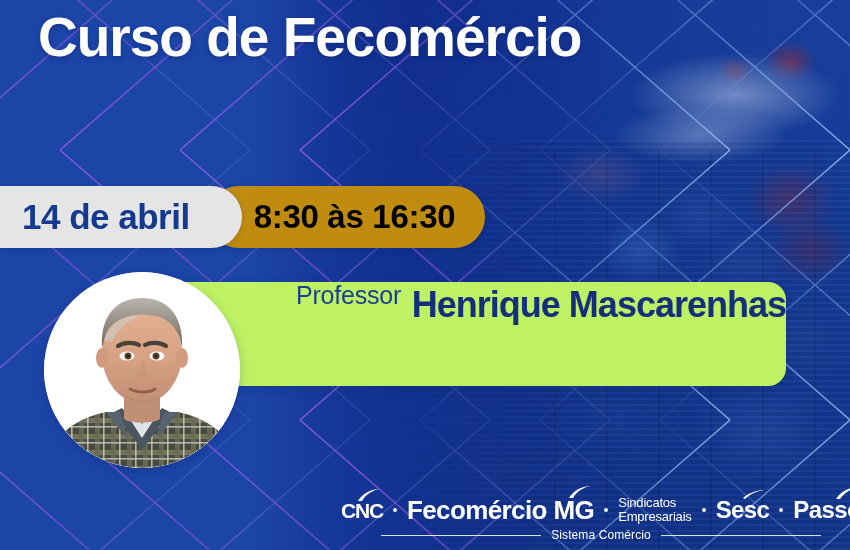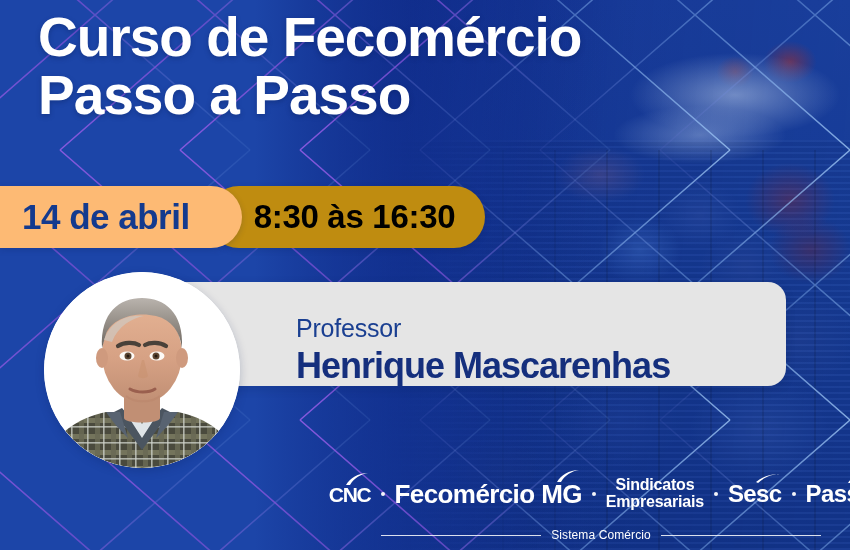--- a/index.html
+++ b/index.html
@@ -111,21 +111,21 @@
   
   .strip {
     position: absolute;
     left: 0;
     top: 186px;
     height: 62px;
     display: flex;
     align-items: stretch;
   }
   .date-pill {
-    background: #fdba74;
+    background: #e5e5e5;
     border-radius: 0 34px 34px 0;
     padding: 0 52px 0 22px;
     display: flex;
     align-items: center;
     color: #133a8e;
     font-size: 35px;
     font-weight: 700;
     letter-spacing: -.5px;
     position: relative;
     z-index: 2;
@@ -147,26 +147,26 @@
     box-shadow: 0 2px 6px rgba(8,28,82,.2);
   }
 
   
   .prof-card {
     position: absolute;
     left: 150px;
     top: 282px;
     width: 636px;
     height: 104px;
-    background: #e5e5e5;
+    background: #bef264;
     border-radius: 18px;
     box-shadow: 0 3px 10px rgba(8,28,82,.2);
     display: flex;
-    flex-direction: column;
-    justify-content: flex-end;
+    flex-direction: row;
+    justify-content: space-between;
     padding-left: 146px;
     box-sizing: border-box;
   }
   .prof-label {
     color: #1a3f91;
     font-size: 25px;
     font-weight: 400;
     line-height: 1.1;
     letter-spacing: -.2px;
   }
@@ -215,25 +215,25 @@
   .logo-unit { position: relative; display: inline-flex; align-items: flex-end; }
   .logo-text {
     font-size: 26px;
     font-weight: 700;
     letter-spacing: -.6px;
     line-height: 1;
   }
   .logo-text.sm { font-size: 24px; }
   .logo-cnc { font-size: 21px; letter-spacing: -1.2px; }
   .logo-two {
-    font-size: 16px;
-    font-weight: 700;
+    font-size: 13px;
+    font-weight: 400;
     line-height: 1.06;
     letter-spacing: -.2px;
-    text-align: center;
+    text-align: left;
   }
   .swoosh {
     position: absolute;
     top: -11px;
     right: 2px;
     width: 24px;
     height: 13px;
     pointer-events: none;
   }
   .dot {
@@ -241,21 +241,21 @@
     border-radius: 50%;
     background: #ffffff;
     flex: 0 0 auto;
     opacity: .95;
     margin: 0 1px;
   }
   .sistema {
     display: flex;
     align-items: center;
     gap: 10px;
-    margin-top: 17px;
+    margin-top: 4px;
     width: 100%;
     justify-content: center;
   }
   .rule {
     height: 1px;
     background: rgba(255,255,255,.85);
     flex: 1 1 auto;
     max-width: 160px;
   }
   .sistema-text {
@@ -323,21 +323,20 @@
         <path d="M660 -120 L970 150 M660 150 L970 -120"></path>
         <line x1="430" y1="150" x2="850" y2="150"></line>
         <line x1="430" y1="420" x2="850" y2="420"></line>
         <line x1="755" y1="-20" x2="755" y2="570"></line>
       </g>
     </svg>
   </div>
 
   <div class="title">
     <span class="l1">Curso de Fecomércio</span>
-    <span class="l2">Passo a Passo</span>
   </div>
 
   <div class="strip">
     <div class="date-pill">14 de abril</div>
     <div class="time-pill">8:30 às 16:30</div>
   </div>
 
   <div class="prof-card">
     <div class="prof-label">Professor</div>
     <div class="prof-name">Henrique Mascarenhas</div>

